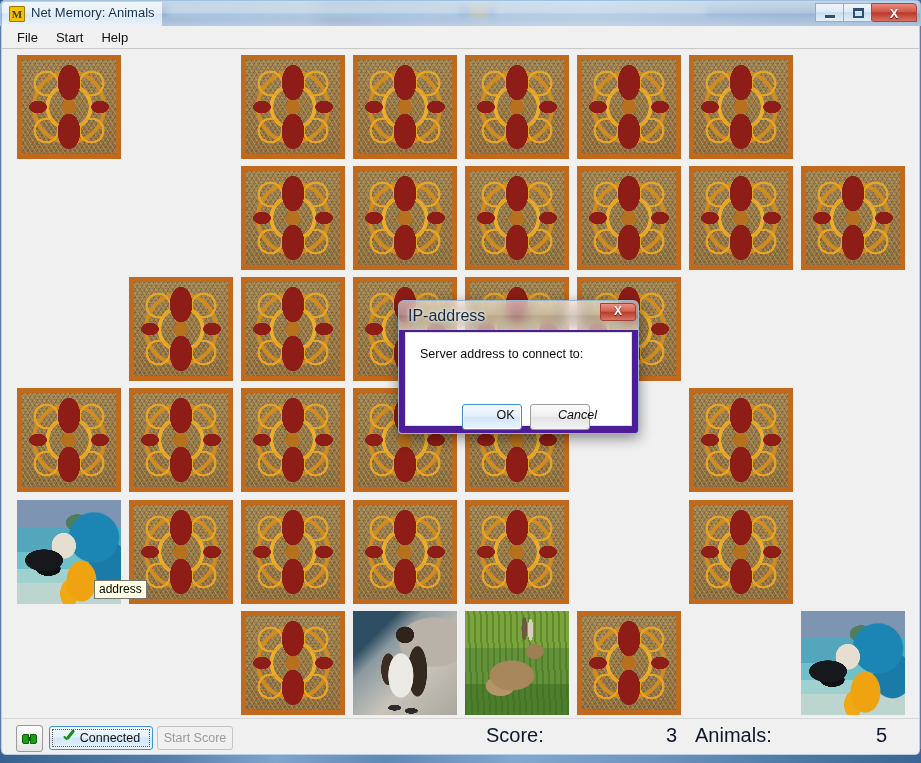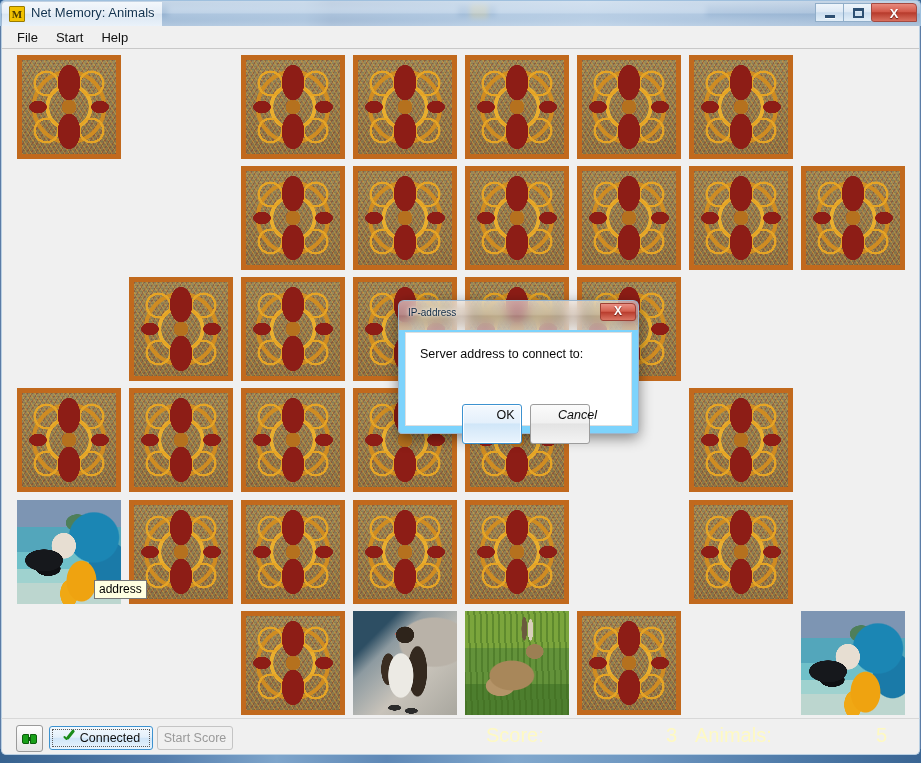--- a/index.html
+++ b/index.html
@@ -393,21 +393,21 @@
     text-align: center;
     cursor: default;
   }
 
   .score-area {
     position: absolute;
     left: 470px; top: 722px;
     width: 440px;
     height: 32px;
     font-size: 20px;
-    color: #fef9c3;
+    color: #0f172a;
   }
   .score-label { position: absolute; left: 16px; top: 2px; }
   .score-value { position: absolute; left: 185px; top: 2px; width: 22px; text-align: right; }
   .opp-label { position: absolute; left: 225px; top: 2px; }
   .opp-value { position: absolute; left: 395px; top: 2px; width: 22px; text-align: right; }
 
   
   .dialog {
     position: absolute;
     left: 398px; top: 300px;
@@ -430,21 +430,21 @@
         rgba(245,248,251,.60) 0%,
         rgba(221,231,241,.52) 46%,
         rgba(198,213,229,.46) 52%,
         rgba(227,236,245,.58) 100%);
     backdrop-filter: blur(6px);
     overflow: hidden;
   }
   .dlg-title {
     position: absolute;
     left: 9px; top: 6px;
-    font-size: 10px;
+    font-size: 16px;
     color: #102b46;
     text-shadow: 0 0 3px rgba(255,255,255,.95), 0 0 6px rgba(255,255,255,.8);
   }
   .dlg-close {
     position: absolute;
     right: 3px; top: 3px;
     width: 36px; height: 18px;
     box-sizing: border-box;
     border: 1px solid #9e4136;
     border-radius: 0 4px 3px 3px;
@@ -456,21 +456,21 @@
     line-height: 15px;
     text-shadow: 0 1px 1px rgba(90,20,10,.9);
     cursor: default;
   }
   .dlg-body {
     position: absolute;
     left: 0; top: 30px;
     width: 241px;
     height: 104px;
     box-sizing: border-box;
-    background: #7dd3fc;
+    background: #4c1d95;
     border: 1px solid #9ab6cf;
     border-top: none;
     border-radius: 0 0 4px 4px;
   }
   .dlg-inner {
     position: absolute;
     left: 6px; top: 2px;
     width: 227px;
     height: 94px;
     box-sizing: border-box;
@@ -494,21 +494,21 @@
     font-family: "Liberation Sans", sans-serif;
     font-size: 12.5px;
     color: #101010;
     padding: 0 4px;
     outline: none;
   }
   .dlg-btn {
     position: absolute;
     top: 71px;
     width: 60px;
-    height: 40px;
+    height: 26px;
     box-sizing: border-box;
     font-size: 12.5px;
     color: #0c0c0c;
     text-align: center;
     line-height: 20px;
     border-radius: 3px;
     cursor: default;
     padding-left: 27px;
   }
   .dlg-ok {

